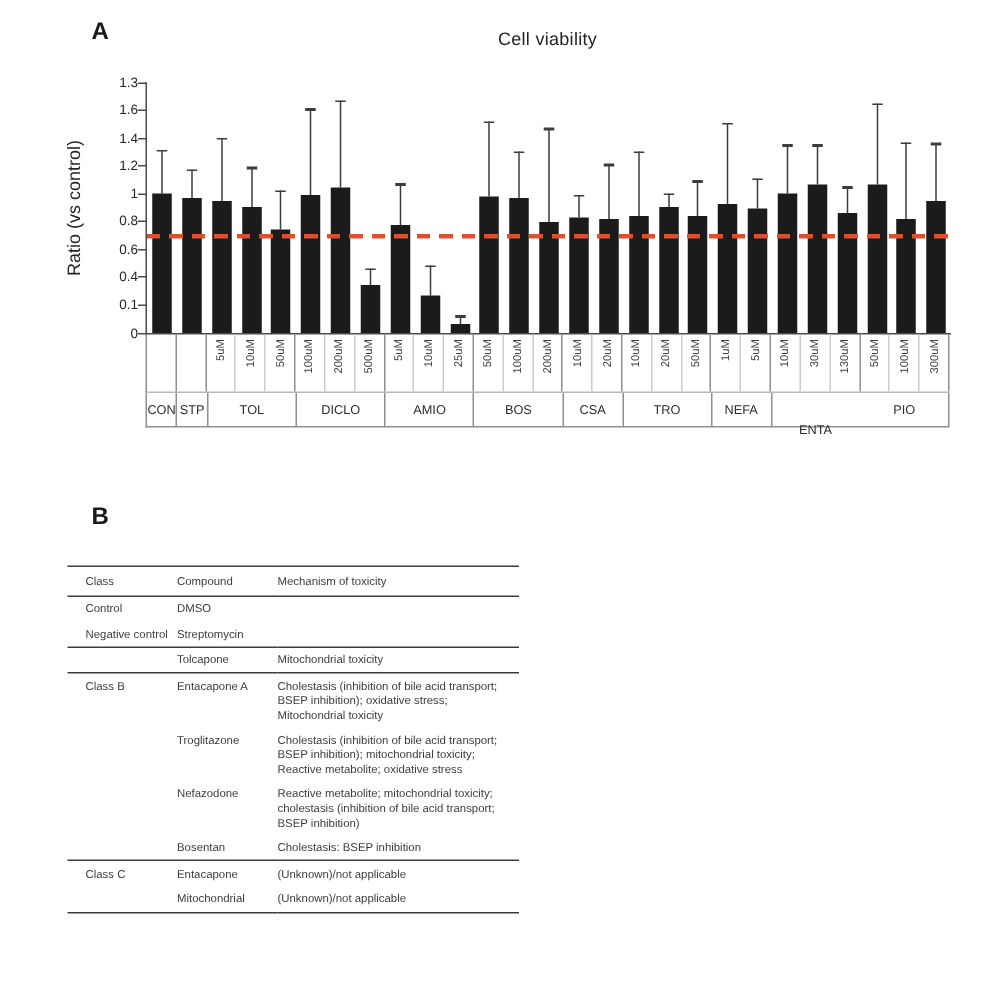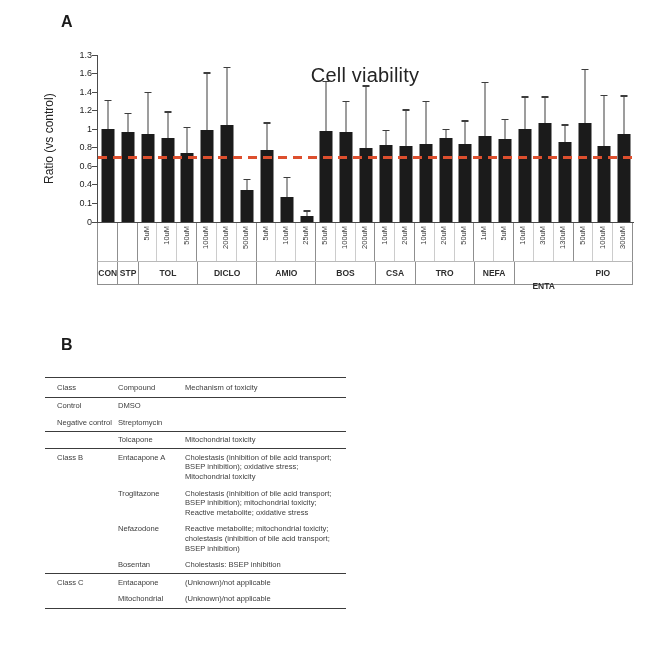--- a/index.html
+++ b/index.html
@@ -8,21 +8,21 @@
     font-family:"Liberation Sans", sans-serif; color:#222; overflow:hidden;
   }
   .panel-label {
     position:absolute; font-size:16px; font-weight:bold; color:#1a1a1a;
   }
   #labelA { left:61px; top:13px; }
   #labelB { left:61px; top:336px; }
 
   .chart-title {
     position:absolute; left:97px; top:19px; width:536px; text-align:center;
-    font-size:20px; color:#242424; letter-spacing:0.2px;margin-top:45px;
+    font-size:12px; color:#242424; letter-spacing:0.2px;
   }
   .y-axis-title {
     position:absolute; left:42px; top:55px; height:167px; width:15px;
     writing-mode:vertical-rl; transform:rotate(180deg); text-align:center;
     font-size:12px; color:#242424; white-space:nowrap;
   }
   .yticks { position:absolute; left:58px; top:55px; width:34px; height:167px; }
   .ytick {
     position:absolute; right:0; font-size:9px; color:#242424; text-align:right;
     line-height:9px; white-space:nowrap;
@@ -61,21 +61,20 @@
   .group-row {
     position:absolute; left:97px; top:262px; width:536px; height:23px;
     display:flex; border-left:1px solid #8f8f8f; border-bottom:1px solid #8f8f8f;
     box-sizing:border-box;
   }
   .group-cell {
     position:relative; border-right:1px solid #8f8f8f;
     display:flex; align-items:center; justify-content:center;
     font-size:8.5px; color:#2e2e2e; white-space:nowrap; overflow:visible;
     flex-basis:0;
-    font-weight:bold;
   }
 
   .mech-table {
     position:absolute; left:45px; top:377px; width:301px;
     border-collapse:collapse; table-layout:fixed;
     font-size:7.6px; color:#3c3c3c;
     border-top:1.4px solid #3c3c3c; border-bottom:1.4px solid #3c3c3c;
   }
   .mech-table th {
     text-align:left; font-weight:normal; font-size:7.6px; color:#3c3c3c;

